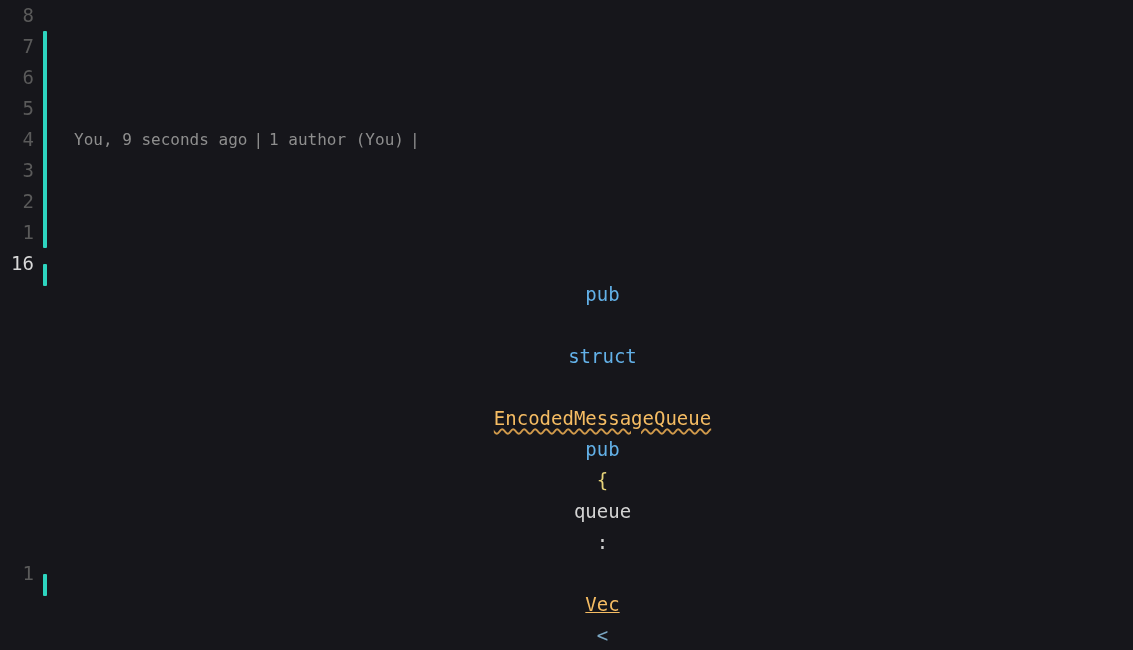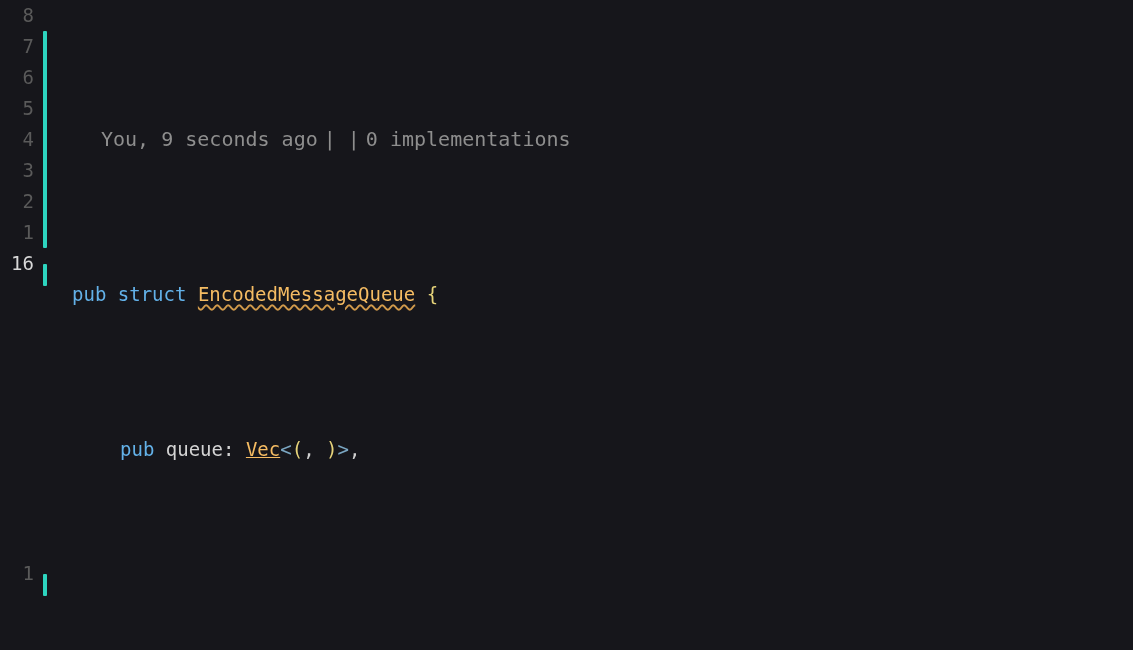--- a/index.html
+++ b/index.html
@@ -42,26 +42,25 @@
     flex: 1;
     padding-left: 24px;
     position: relative;
     white-space: pre;
   }
   .codelens {
     height: 31px;
     display: flex;
     align-items: flex-end;
     color: #8e8e8e;
-    font-size: 20px;
+    font-size: 16px;
     padding-left: 2px;
-    margin-left: 27px;
   }
   .codelens .sep { padding: 0 6px; }
-  .line { height: 31px; display: flex; align-items: center; }
+  .line { height: 31px; display: flex; align-items: center; flex-direction: column; }
   .indent { display: inline-block; }
   .i1 { width: 48px; }
 
   .kw      { color: #63b1e8; }   
   .field   { color: #d4d4d4; text-decoration-color: rgba(210,210,210,.35); text-underline-offset: 4px; }
   .type    { color: #f5bc63; text-decoration: underline; }   
   .t-enc   { color: #c9a4e6; }   
   .punct   { color: #d0d0d0; }
   .angle   { color: #7aa6c2; }
   .brace   { color: #e6d37a; }
@@ -106,22 +105,22 @@
     <div class="bar" style="top:264px;height:22px"></div>
     <div class="bar" style="top:574px;height:22px"></div>
   </div>
 
   <div class="codearea">
 
     
     <div class="codelens">
       <span>You, 9 seconds ago</span>
       <span class="sep">|</span>
+      <span>1 author (You)</span>
       <span class="sep">|</span>
-      <span>0 implementations</span>
     </div>
 
     
     <div class="line">
       <span class="kw">pub</span><span>&nbsp;</span>
       <span class="kw">struct</span><span>&nbsp;</span>
       <span class="type warn">EncodedMessageQueue</span><span>&nbsp;</span>
       <span class="brace">{</span>
     </div>
 

